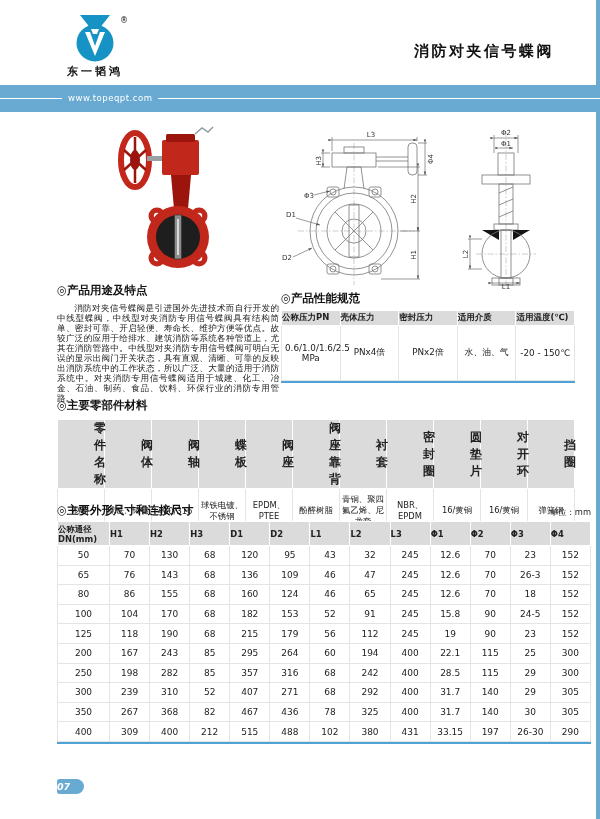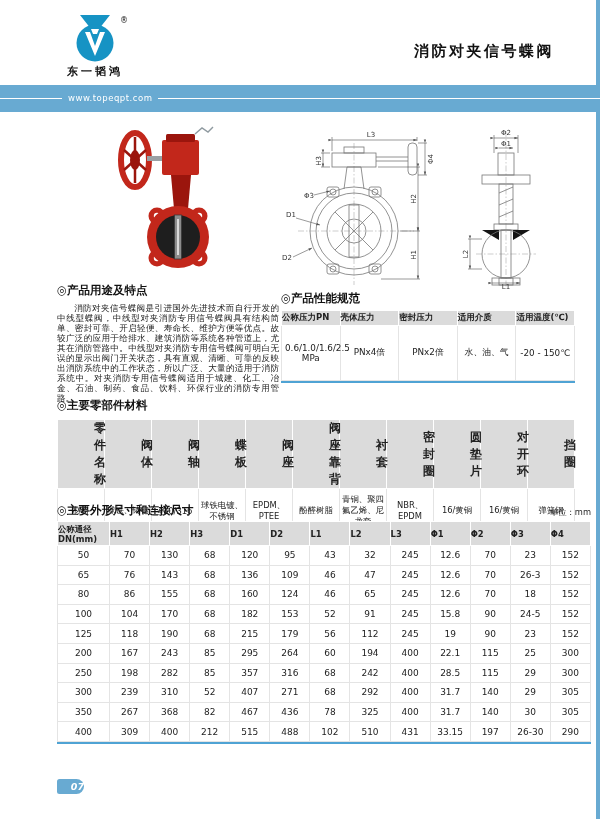--- a/index.html
+++ b/index.html
@@ -60,21 +60,21 @@
   .dims { position:absolute; left:57px; top:503px; width:534px; }
   .dims-head { position:relative; }
   .unit-label { position:absolute; right:0; bottom:0; font-size:8.3px; color:#222; }
   .dims .tbl-wrap { margin-top:3px; }
   .dims th { height:24px; font-size:8.4px; white-space:pre-line; line-height:10px; }
   .dims td { height:19.6px; font-size:9px; }
   .dims col.first { width:52px; }
 
   
   .footnote { position:absolute; left:57px; top:761px; width:518px; font-size:8.4px; color:#222; }
-  .page-badge { position:absolute; left:57px; top:779px; width:27px; height:15px; background:var(--color-band,#68AAD2); color:#fff; font-size:9.5px; font-weight:bold; font-style:italic; text-align:right; line-height:15px; border-radius:3px 9px 9px 3px; }
+  .page-badge { position:absolute; left:57px; top:779px; width:27px; height:15px; background:var(--color-band,#68AAD2); color:#fff; font-size:9.5px; font-weight:bold; font-style:italic; text-align:left; line-height:15px; border-radius:3px 9px 9px 3px; }
 </style>
 </head>
 <body>
 
 <div class="page">
 
   <div class="right-strip"></div>
 
   <div class="logo-wrap">
     <svg class="logo-svg" width="42" height="48" viewBox="0 0 42 48">
@@ -460,21 +460,21 @@
               <td>305</td>
             </tr>
             <tr>
               <td>400</td>
               <td>309</td>
               <td>400</td>
               <td>212</td>
               <td>515</td>
               <td>488</td>
               <td>102</td>
-              <td>510</td>
+              <td>380</td>
               <td>431</td>
               <td>33.15</td>
               <td>197</td>
               <td>26-30</td>
               <td>290</td>
             </tr>
           </tbody>
       </table>
     </div>
   </div>

